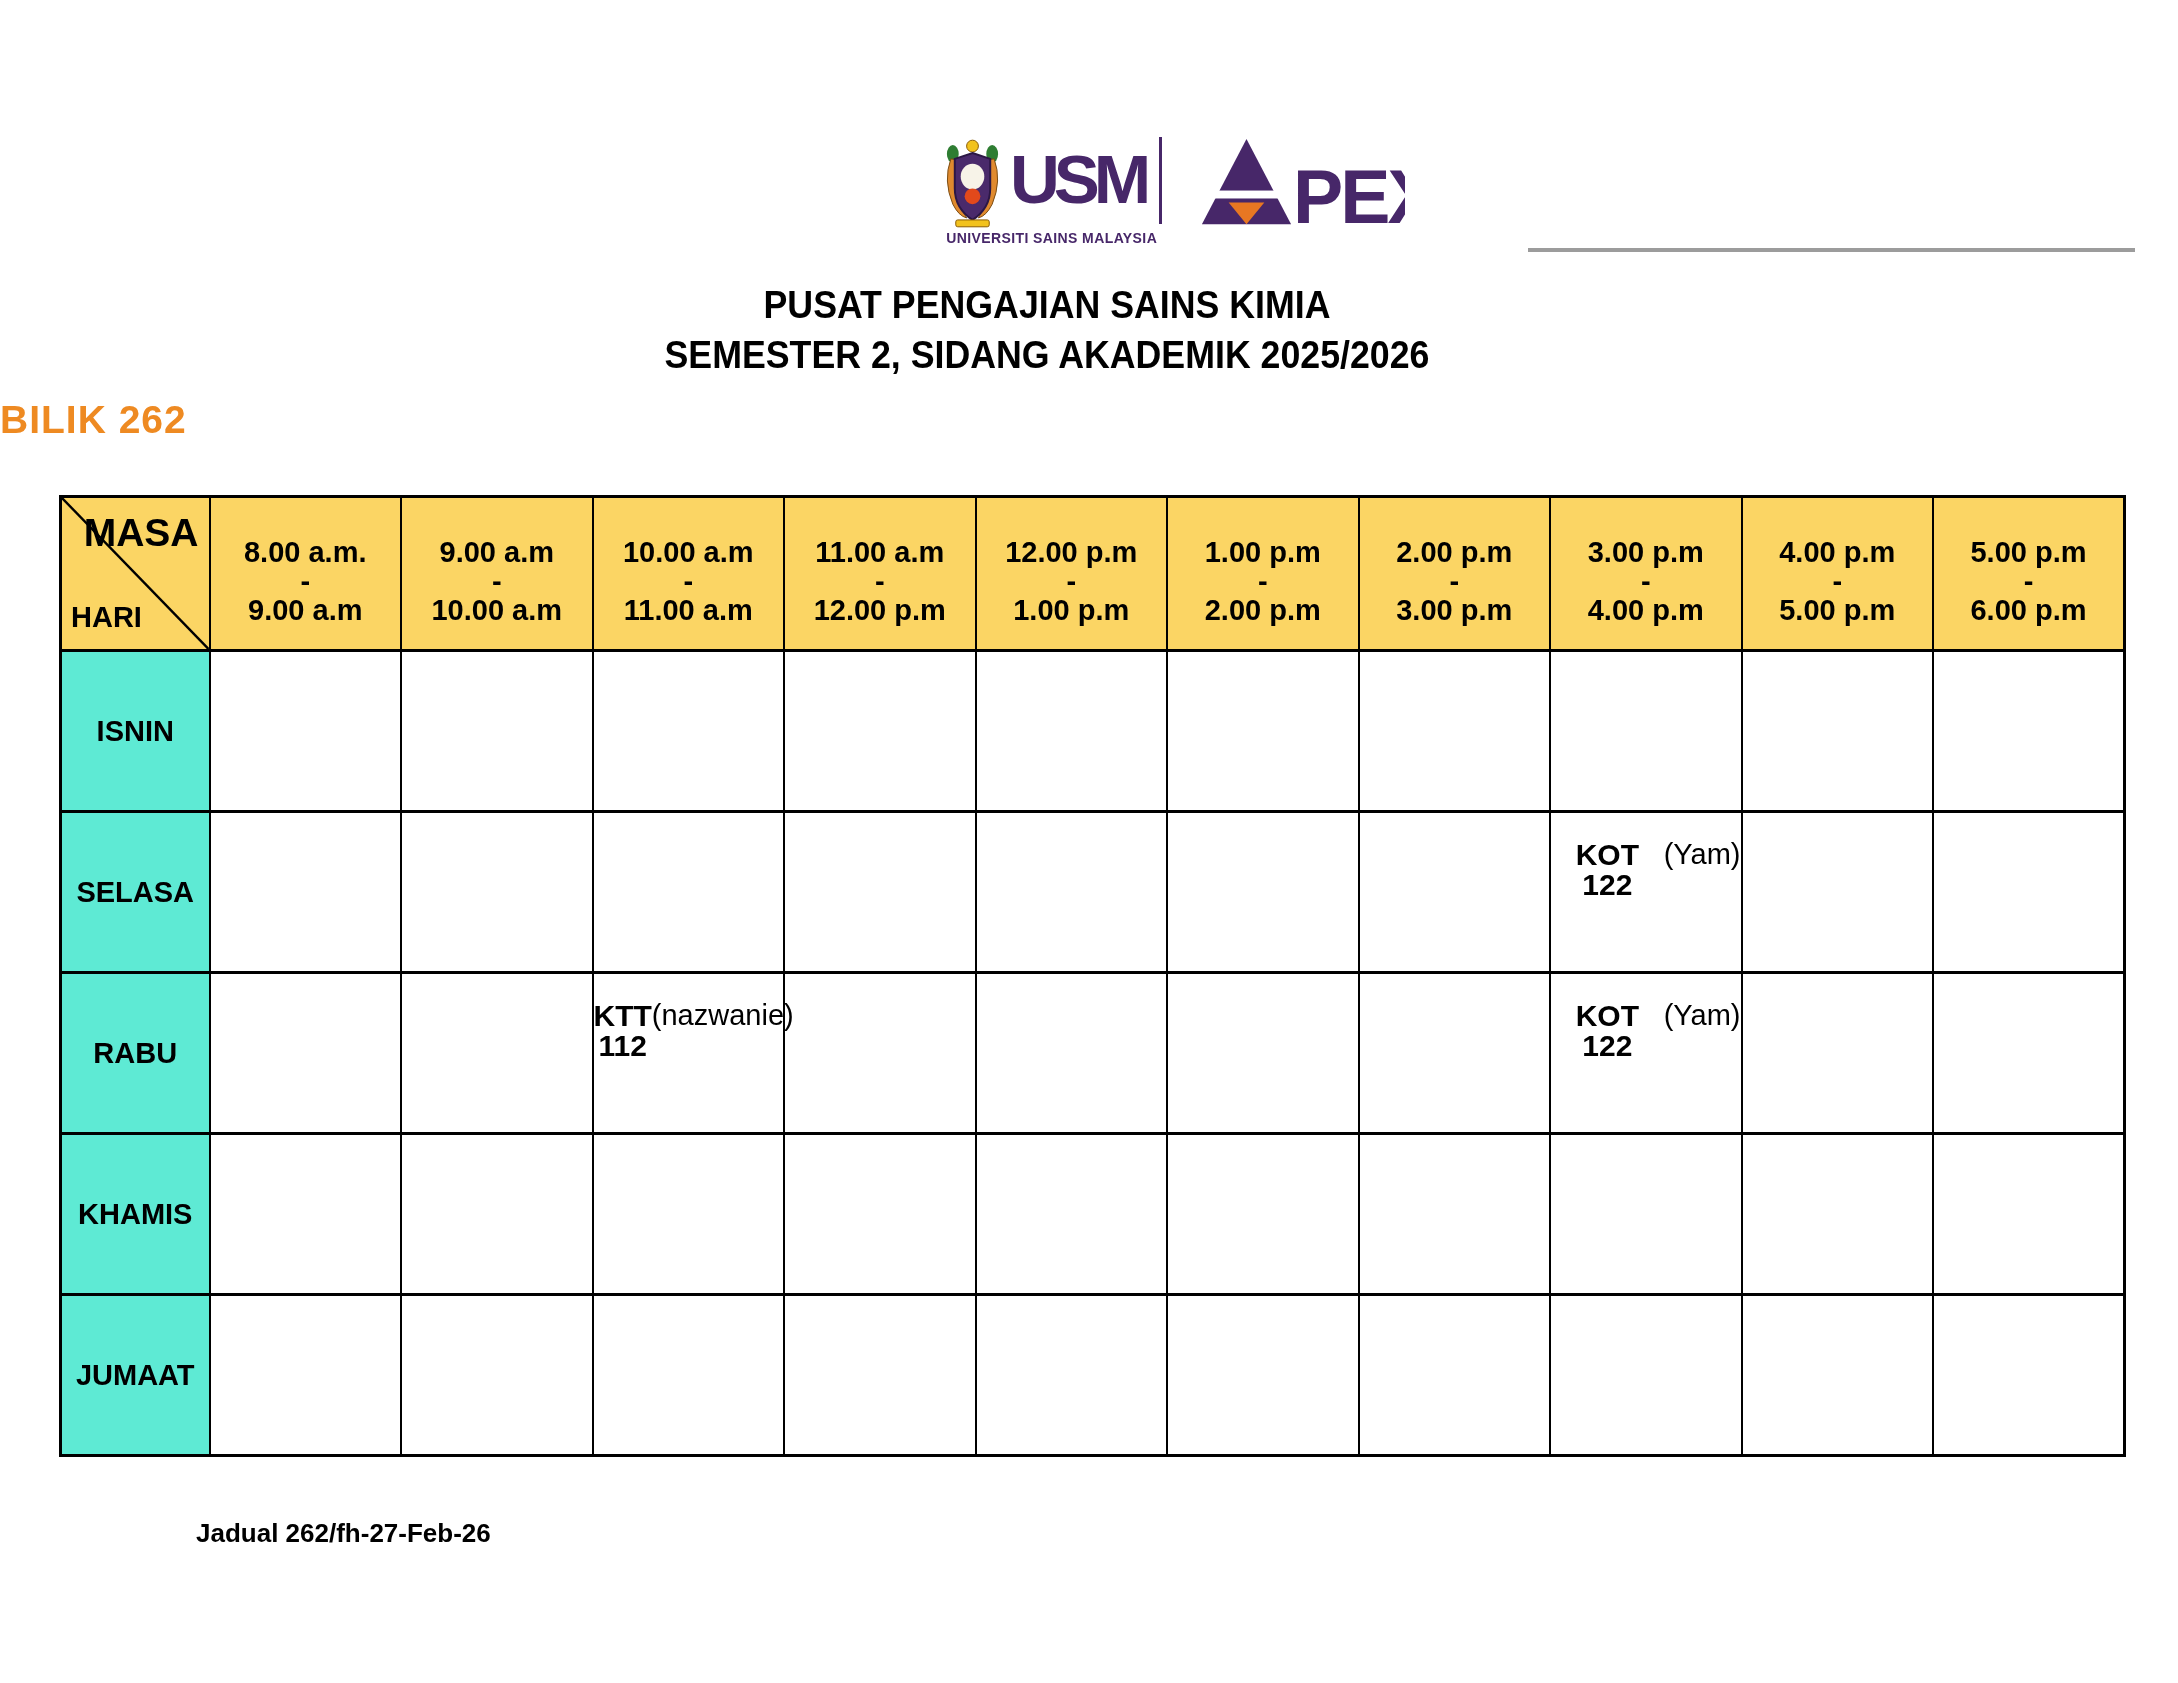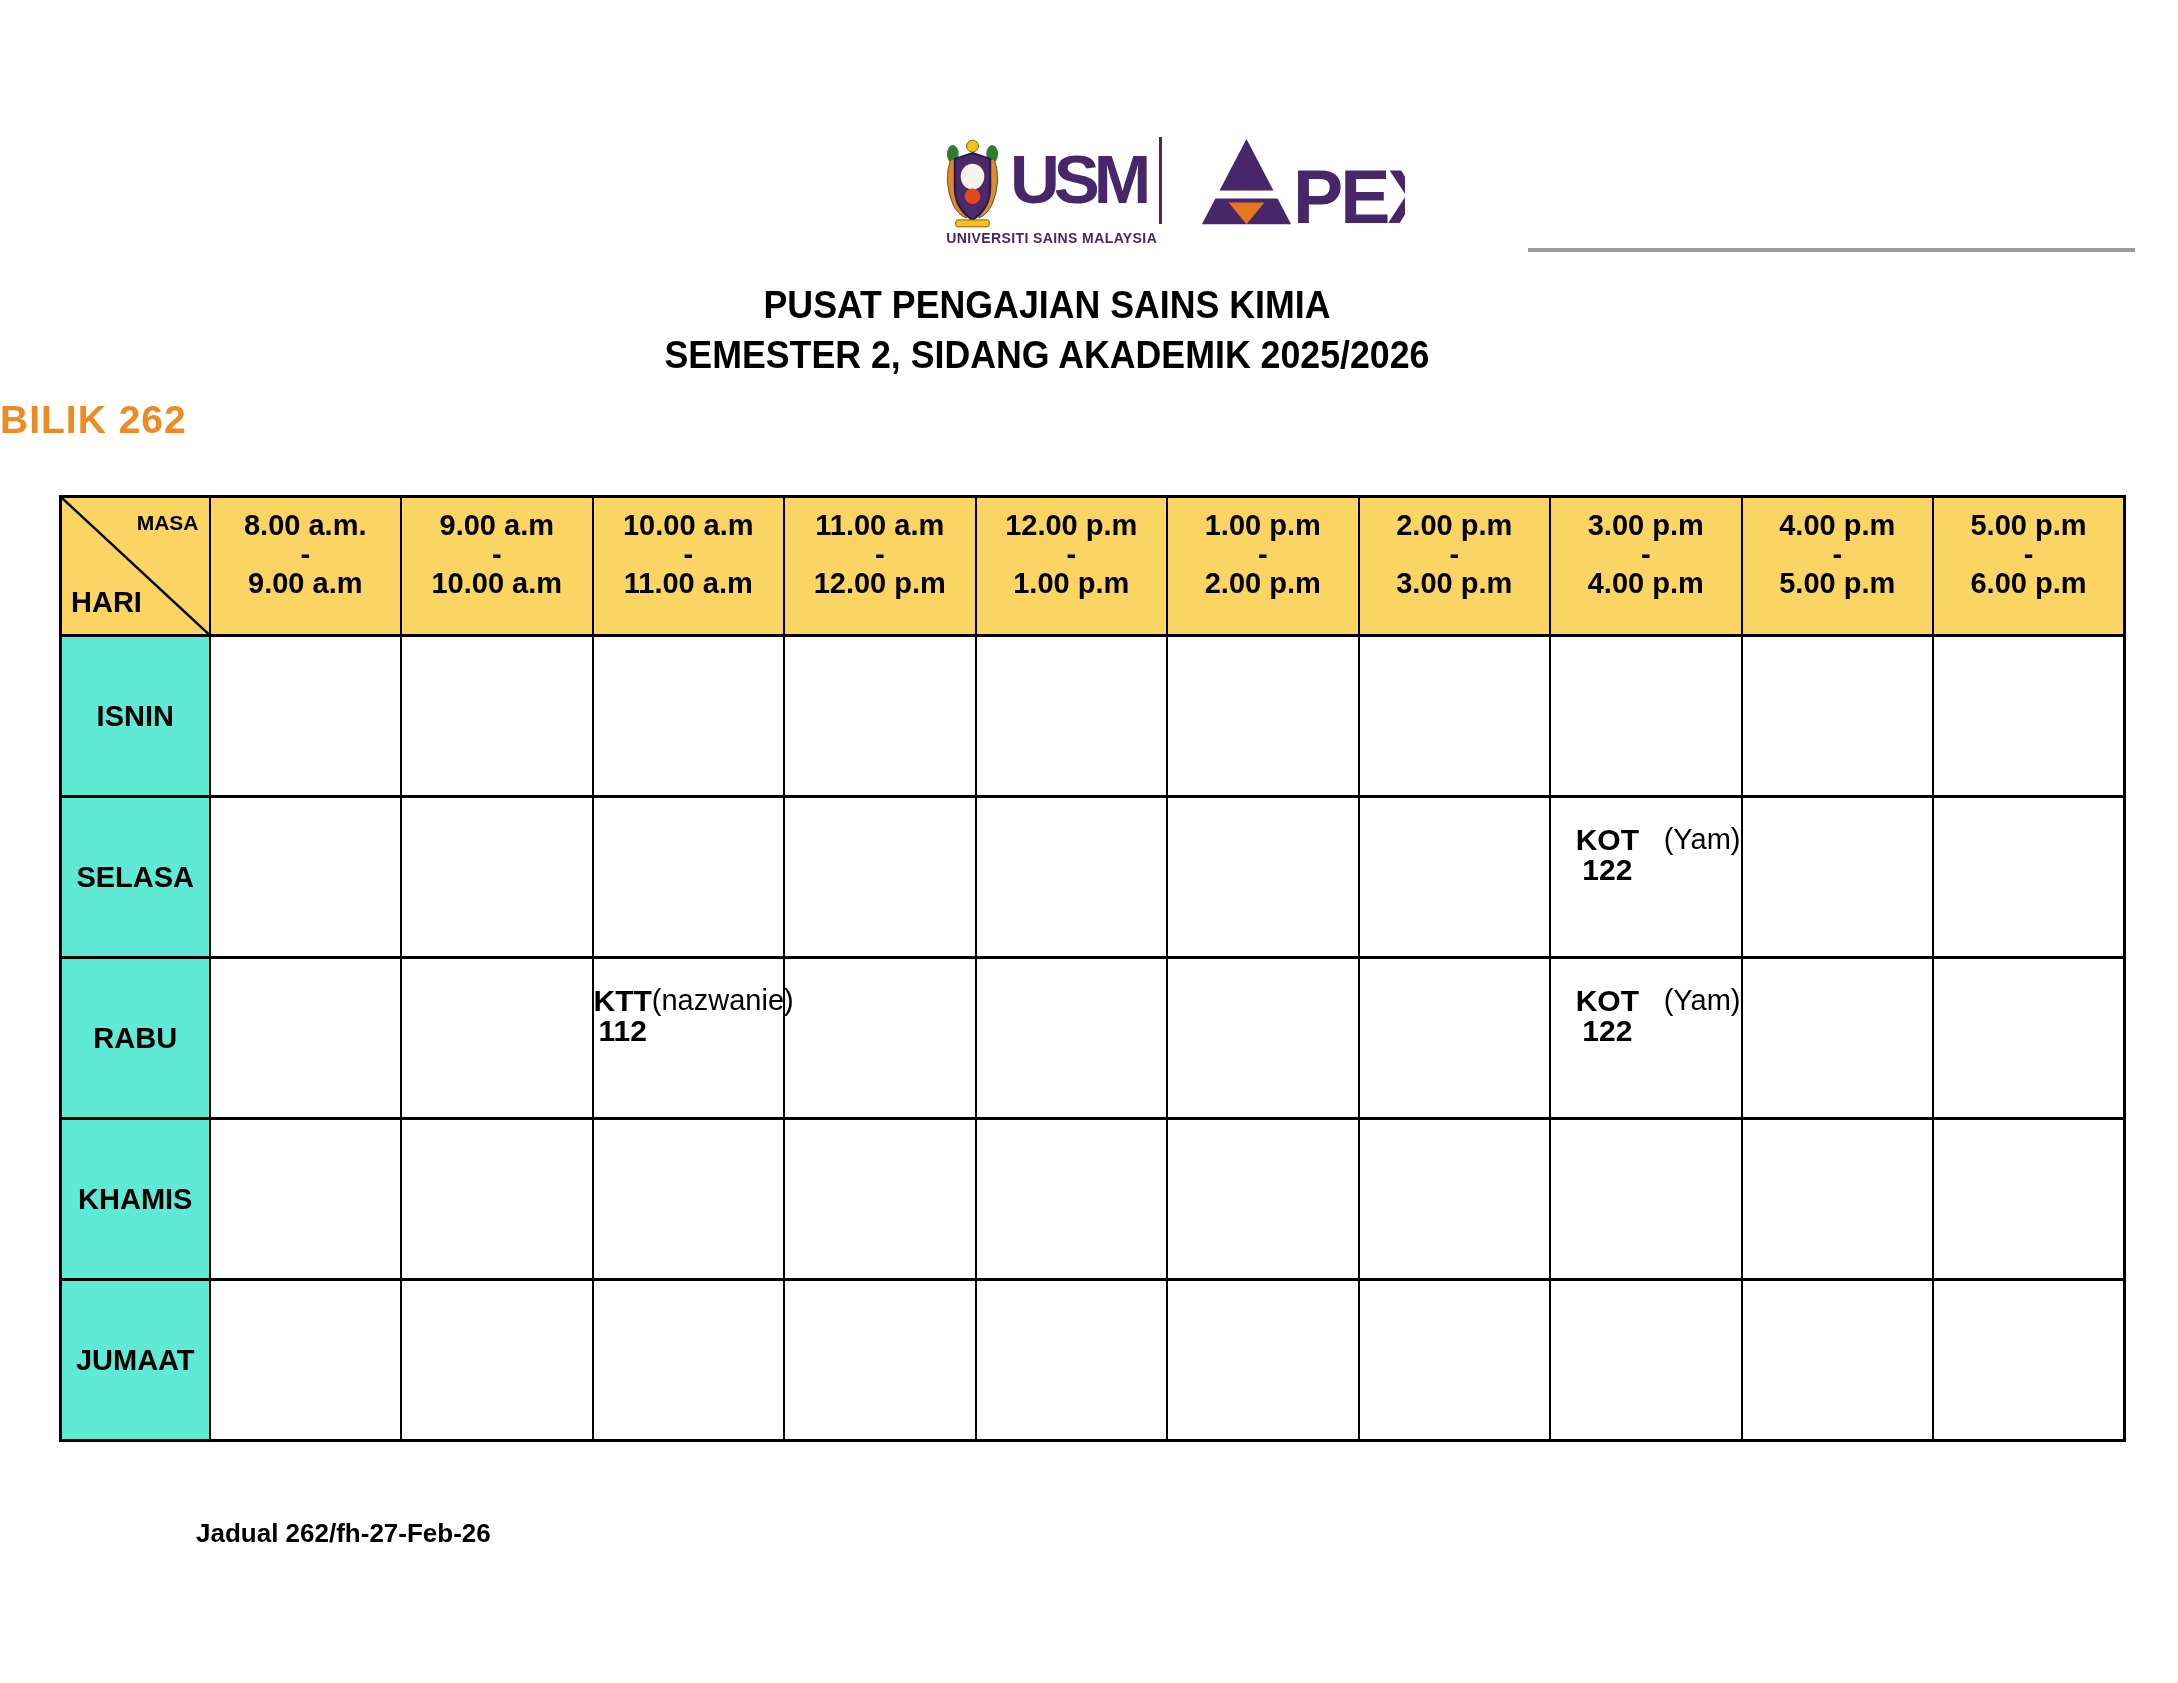--- a/index.html
+++ b/index.html
@@ -33,24 +33,24 @@
     font-family:Liberation Sans, sans-serif;font-size:39px;font-weight:700;color:#EE8A22;letter-spacing:1px}
 
   
   table.timetable{position:absolute;left:59px;top:495px;width:2067px;border-collapse:collapse;
     table-layout:fixed;border:3px solid #000}
   col.day-col{width:149px}
   th,td{border-left:2px solid #000;border-right:2px solid #000;border-top:3px solid #000;border-bottom:3px solid #000;
     padding:0;vertical-align:middle}
   tr.header-row{height:139px}
   tr.header-row th{background:#FBD564;font-size:29px;font-weight:700}
-  .slot-stack{display:flex;flex-direction:column;justify-content:flex-start;height:111px;padding:12px 0 12px;text-align:center;line-height:1}
+  .slot-stack{display:flex;flex-direction:column;justify-content:center;height:111px;padding:28px 0 12px;text-align:center;line-height:1}
   th.corner{position:relative}
   th.corner svg{position:absolute;left:0;top:0;width:100%;height:100%;display:block}
-  th.corner .masa{position:absolute;top:13px;right:10px;font-size:21px;font-weight:700}
+  th.corner .masa{position:absolute;top:13px;right:10px;font-size:39px;font-weight:700}
   th.corner .hari{position:absolute;bottom:15px;left:9px;font-size:29px;font-weight:700}
   tr.day-row{height:158px}
   tr.day-row th{background:#5eead4;font-size:29px;font-weight:700;text-align:center}
   tr.day-row td{background:#fff;height:158px}
   .entry{display:flex;flex-direction:row;justify-content:space-between;height:100%;box-sizing:border-box;
     padding:27px 0 29px;text-align:center;line-height:1}
   .entry .course{font-size:30px;font-weight:700}
   .entry .person{font-size:29px;font-weight:400}
 
   .footer-note{position:absolute;left:196px;top:1518px;font-size:26px;font-weight:600}

